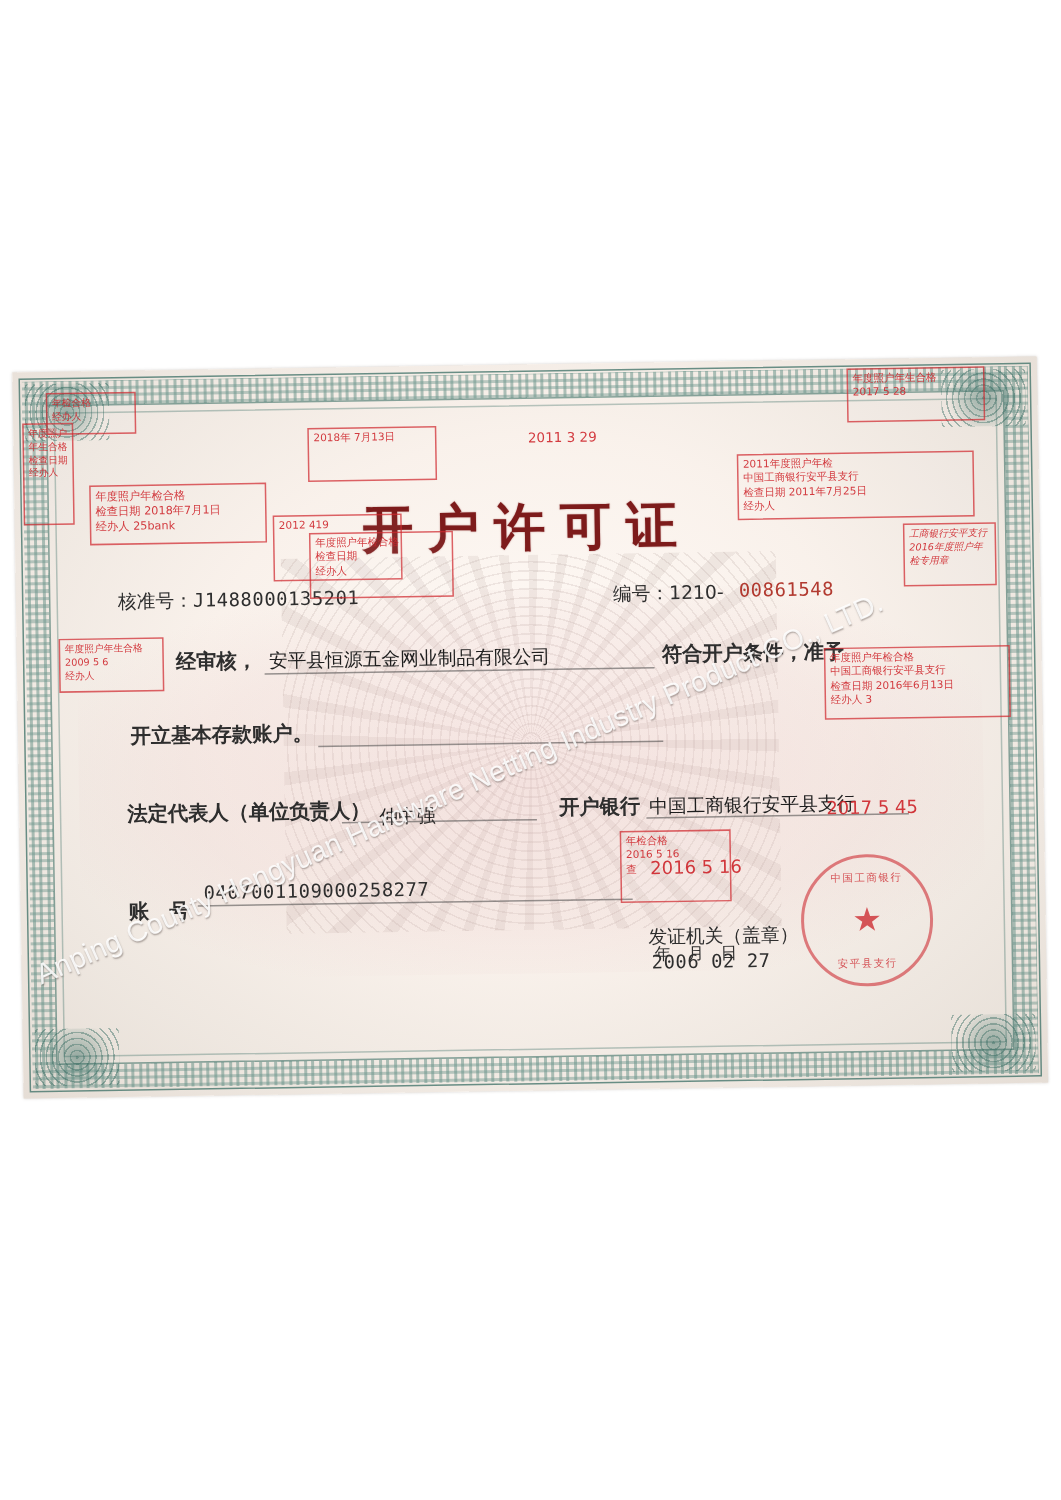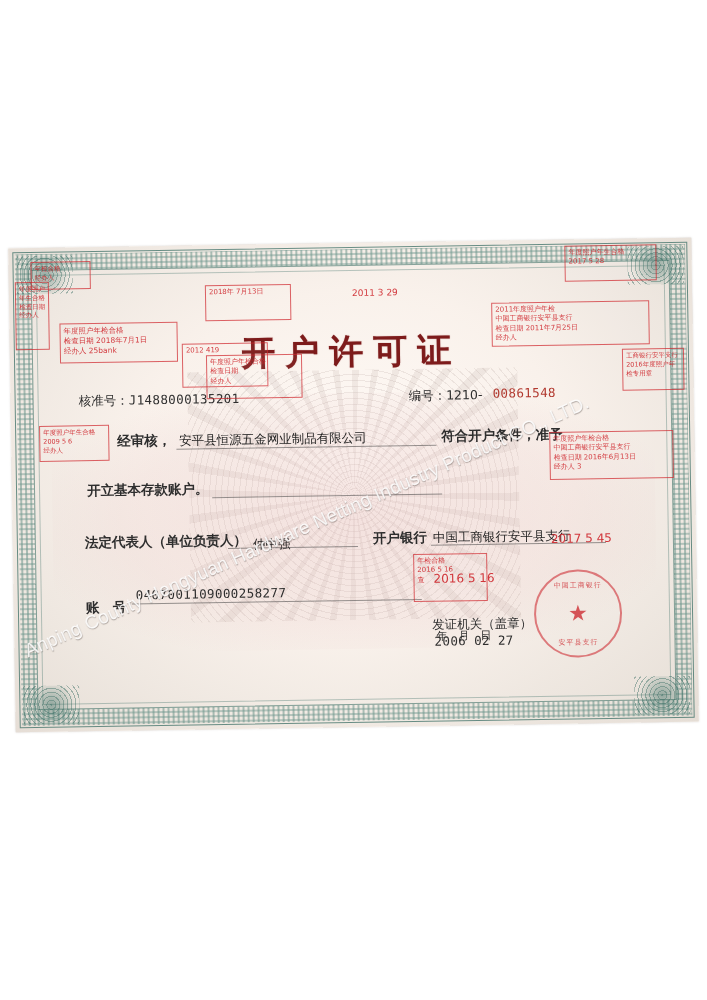--- a/index.html
+++ b/index.html
@@ -273,21 +273,21 @@
     <div class="stamp noborder" style="left:340px; top:42px; width:78px; font-size:9px; color:#cf282e;">2011 3 29</div>
 
     <div class="stamp" style="left:556px; top:6px; width:92px; height:36px; font-size:7px;">年度照户年生合格
 2017  5 28</div>
 
     <div class="stamp" style="left:482px; top:62px; width:158px; height:44px; font-size:7px;">2011年度照户年检
 中国工商银行安平县支行
 检查日期 2011年7月25日
 经办人</div>
 
-    <div class="stamp" style="left:612px; top:110px; width:62px; height:42px; font-size:6.5px;">工商银行安平支行
+    <div class="stamp" style="left:592px; top:110px; width:62px; height:42px; font-size:6.5px;font-style:italic;">工商银行安平支行
 2016年度照户年检专用章</div>
 
     <div class="stamp" style="left:538px; top:192px; width:124px; height:48px; font-size:7px;">年度照户年检合格
 中国工商银行安平县支行
 检查日期 2016年6月13日
 经办人  3</div>
 
     <div class="stamp" style="left:196px; top:110px; width:96px; height:44px; font-size:7px;">年度照户年检合格
 检查日期
 经办人</div>

